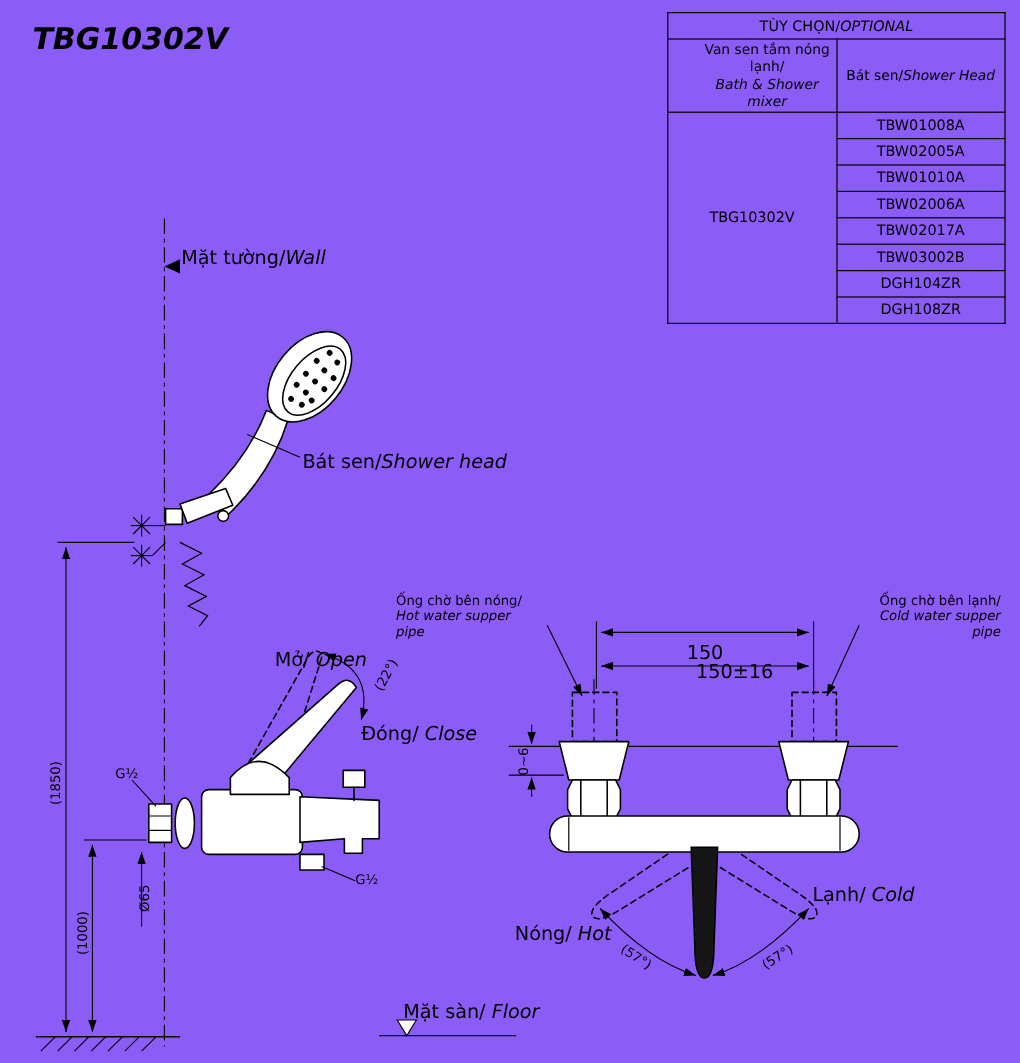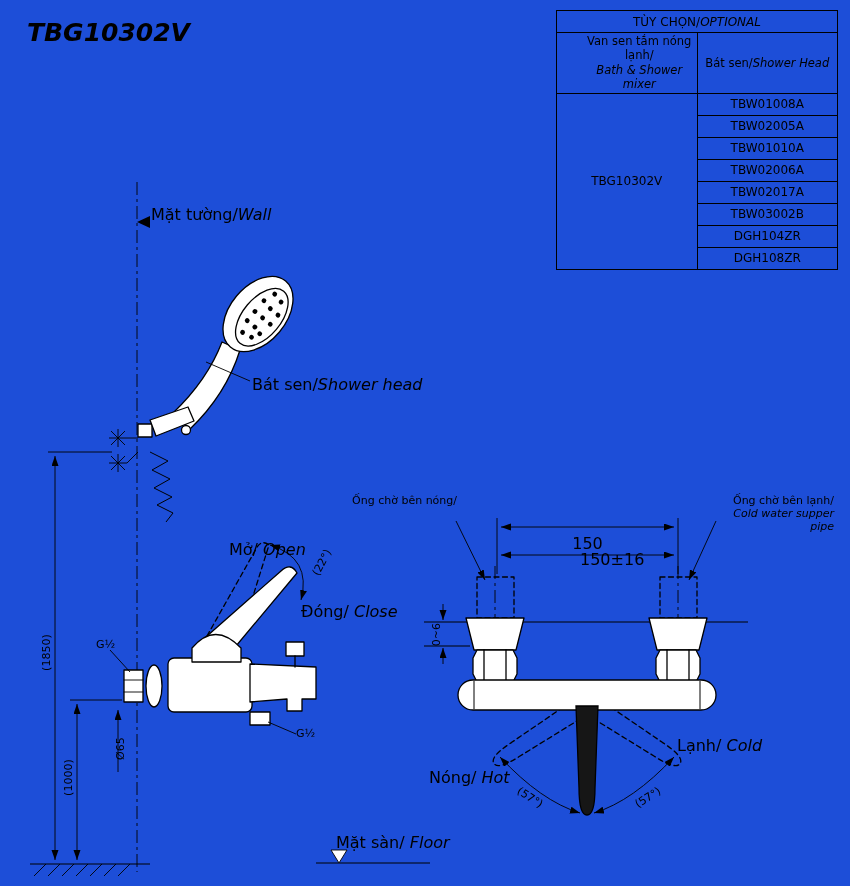--- a/index.html
+++ b/index.html
@@ -1,18 +1,18 @@
 <!DOCTYPE html>
 <html><head>
 <meta charset="utf-8">
 <style>
   * { margin:0; padding:0; box-sizing:border-box; }
   html,body { background:#fff; }
   body { font-family:"DejaVu Sans", sans-serif; color:#000; }
-  #canvas { position:relative; width:850px; height:886px; background:#1d4ed8; overflow:hidden; }
+  #canvas { position:relative; width:850px; height:886px; background:#8b5cf6; overflow:hidden; }
   #drawing-svg { position:absolute; left:0; top:0; }
 
   #page-title { position:absolute; left:27px; top:18px; font-size:25px; font-weight:800; font-style:italic; }
 
   #opt-table { position:absolute; left:556px; top:10px; width:282px; border-collapse:collapse; table-layout:fixed; }
   #opt-table th, #opt-table td { border:1px solid #000; font-weight:400; font-size:12px; text-align:center; vertical-align:middle; padding:1px 2px; height:22px; }
   #opt-table .hdr { height:22px; }
   #opt-table .subhdr { height:40px; font-size:11.5px; line-height:1.25; }
 
   .lbl { position:absolute; font-size:16px; line-height:1.2; white-space:nowrap; }
@@ -241,22 +241,23 @@
   <div class="lbl" style="left:229px; top:540px;"><span>Mở/</span><span class="en"> Open</span></div>
   <div class="lbl sm ctr" style="left:299px; top:556px; width:46px; transform:rotate(-62deg);">(22°)</div>
   <div class="lbl" style="left:301px; top:602px;"><span>Đóng/</span><span class="en"> Close</span></div>
   <div class="lbl sm" style="left:96px; top:638px;">G½</div>
   <div class="lbl sm" style="left:296px; top:727px;">G½</div>
   <div class="lbl sm ctr" style="left:99px; top:742px; width:44px; transform:rotate(-90deg);">Ø65</div>
   <div class="lbl sm ctr" style="left:24px; top:646px; width:46px; transform:rotate(-90deg);">(1850)</div>
   <div class="lbl sm ctr" style="left:46px; top:771px; width:46px; transform:rotate(-90deg);">(1000)</div>
   <div class="lbl" style="left:336px; top:833px;"><span>Mặt sàn/</span><span class="en"> Floor</span></div>
 
-  <div class="lbl sm" style="left:341px; top:494px; width:116px; text-align:right; white-space:normal;">
+  <div class="lbl sm" style="left:330px; top:494px; width:116px; white-space:normal;">
     <div>Ống chờ bên nóng/</div>
+    <div class="en">Hot water supper pipe</div>
   </div>
   <div class="lbl sm" style="left:712px; top:494px; width:122px; text-align:right; white-space:normal;">
     <div>Ống chờ bên lạnh/</div>
     <div class="en">Cold water supper pipe</div>
   </div>
   <div class="lbl ctr" style="left:580px; top:506px; width:61px;margin-top:44px;">150±16</div>
   <div class="lbl ctr" style="left:557px; top:534px; width:61px;">150</div>
   <div class="lbl sm ctr" style="left:415px; top:628px; width:44px; transform:rotate(-90deg);">0~6</div>
   <div class="lbl" style="left:429px; top:736px;margin-top:32px;"><span>Nóng/</span><span class="en"> Hot</span></div>
   <div class="lbl" style="left:677px; top:736px;"><span>Lạnh/</span><span class="en"> Cold</span></div>

